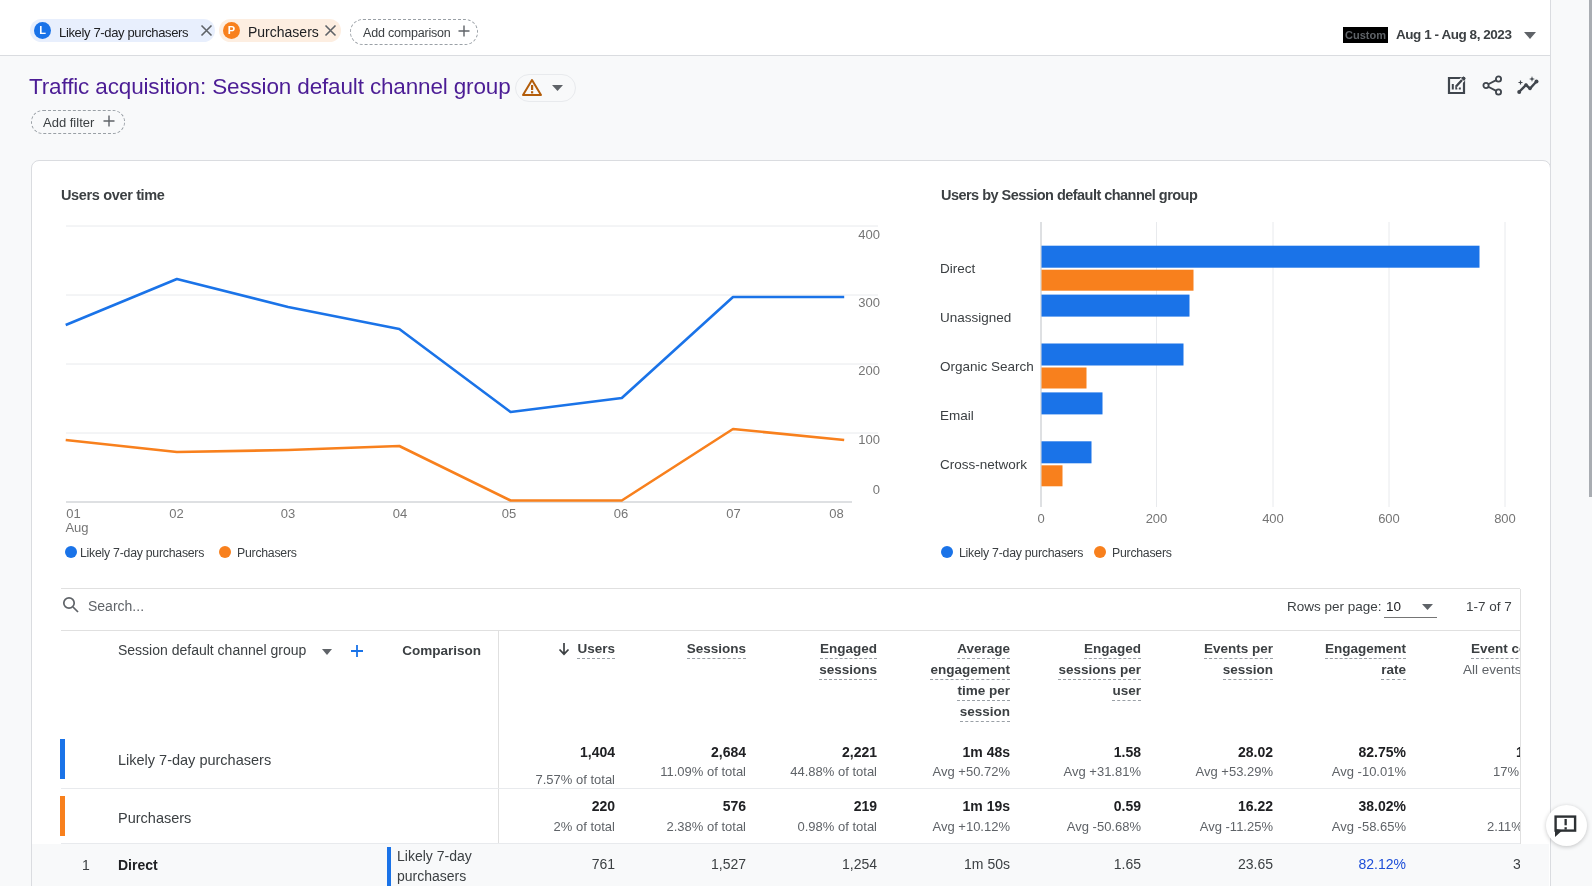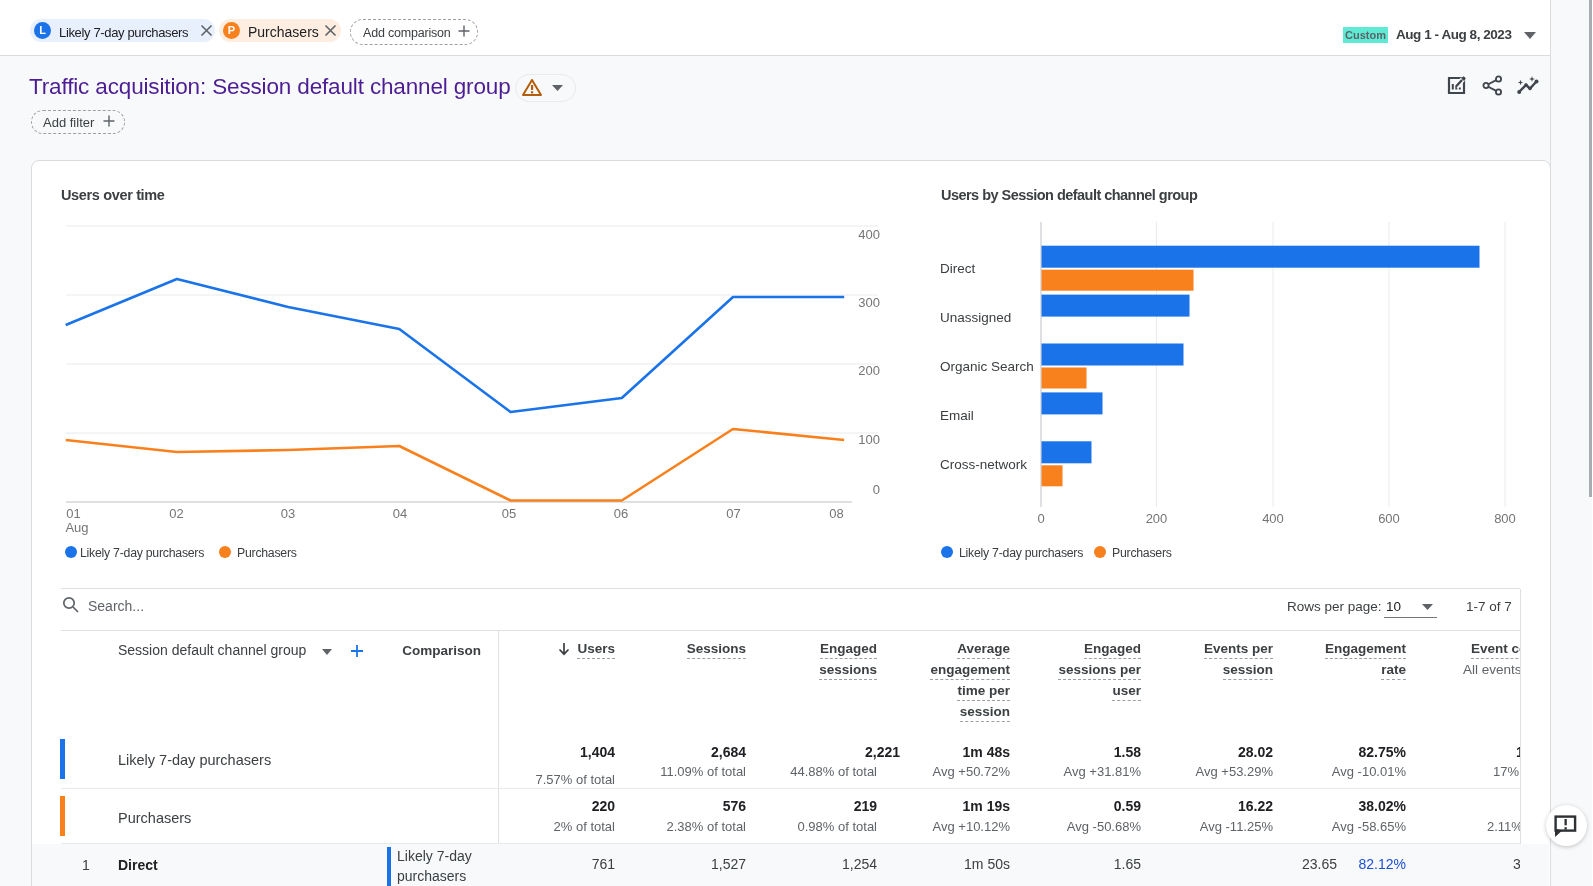--- a/index.html
+++ b/index.html
@@ -30,21 +30,21 @@
 <svg class="abs" style="left:324px;top:24px;" width="13" height="13" viewBox="0 0 13 13">
     <path d="M1.5 1.5 L11.5 11.5 M11.5 1.5 L1.5 11.5" stroke="#5f6368" stroke-width="1.6"></path>
   </svg>
 
 <div class="abs" style="left:350px;top:19px;width:126px;height:24px;border:1px dashed #9aa0a6;border-radius:13px;"></div>
 <div class="abs" style="left:363px;top:25.5px;font-size:12.5px;letter-spacing:-0.2px;color:#3c4043;">Add comparison</div>
 <svg class="abs" style="left:458px;top:25px;" width="12" height="12" viewBox="0 0 12 12">
     <path d="M6 0.5 V11.5 M0.5 6 H11.5" stroke="#5f6368" stroke-width="1.4"></path>
   </svg>
 
-<div class="abs" style="left:1343px;top:27px;width:45px;height:16px;background:#5eead4;color:#5f6368;font-size:11px;font-weight:bold;text-align:center;line-height:16px;">Custom</div>
+<div class="abs" style="left:1343px;top:27px;width:45px;height:16px;background:#000000;color:#5f6368;font-size:11px;font-weight:bold;text-align:center;line-height:16px;">Custom</div>
 <div class="abs" style="left:1396px;top:26.5px;font-size:13.5px;letter-spacing:-0.45px;font-weight:bold;color:#3c4043;">Aug 1 - Aug 8, 2023</div>
 <svg class="abs" style="left:1524px;top:32px;" width="12" height="7" viewBox="0 0 12 7">
     <path d="M0 0 H12 L6 7 Z" fill="#5f6368"></path>
   </svg>
 
 <div class="abs" style="left:0;top:56px;width:1550px;height:830px;background:#f8f9fa;"></div>
 
 <div class="abs" style="left:29px;top:74px;font-size:22.5px;color:#4c1d95;letter-spacing:-0.15px;">Traffic acquisition: Session default channel group</div>
 
 <div class="abs" style="left:515px;top:74px;width:59px;height:26px;border:1px solid #e8eaed;border-radius:14px;background:#f8f9fa;"></div>
@@ -218,21 +218,21 @@
 
 <div class="abs" style="left:82px;top:857px;font-size:14px;color:#3c4043;">1</div>
 <div class="abs" style="left:118px;top:857px;font-size:14px;font-weight:bold;color:#202124;">Direct</div>
 <div class="abs" style="left:387px;top:847px;width:3.5px;height:39px;background:#1a73e8;"></div>
 <div class="abs" style="left:397px;top:846px;font-size:14px;color:#3c4043;line-height:20px;">Likely 7-day<br>purchasers</div>
 
 <div class="abs val r" style="left:455px;top:744px;width:160px;">1,404</div>
 <div class="abs sub r" style="left:455px;top:764px;width:160px;margin-top:8px;">7.57% of total</div>
 <div class="abs val r" style="left:586px;top:744px;width:160px;">2,684</div>
 <div class="abs sub r" style="left:586px;top:764px;width:160px;">11.09% of total</div>
-<div class="abs val r" style="left:740px;top:744px;width:160px;">2,221</div>
+<div class="abs val r" style="left:717px;top:744px;width:160px;">2,221</div>
 <div class="abs sub r" style="left:717px;top:764px;width:160px;">44.88% of total</div>
 <div class="abs val r" style="left:850px;top:744px;width:160px;">1m 48s</div>
 <div class="abs sub r" style="left:850px;top:764px;width:160px;">Avg +50.72%</div>
 <div class="abs val r" style="left:981px;top:744px;width:160px;">1.58</div>
 <div class="abs sub r" style="left:981px;top:764px;width:160px;">Avg +31.81%</div>
 <div class="abs val r" style="left:1113px;top:744px;width:160px;">28.02</div>
 <div class="abs sub r" style="left:1113px;top:764px;width:160px;">Avg +53.29%</div>
 <div class="abs val r" style="left:1246px;top:744px;width:160px;">82.75%</div>
 <div class="abs sub r" style="left:1246px;top:764px;width:160px;">Avg -10.01%</div>
 <div class="abs" style="left:1403px;top:744px;width:117px;overflow:hidden;">
@@ -261,21 +261,21 @@
   </div>
 <div class="abs" style="left:1403px;top:819px;width:117px;overflow:hidden;">
     <div class="sub" style="margin-left:84px;white-space:nowrap;">2.11% of total</div>
   </div>
 
 <div class="abs r" style="left:455px;top:856px;width:160px;font-size:14px;color:#3c4043;">761</div>
 <div class="abs r" style="left:586px;top:856px;width:160px;font-size:14px;color:#3c4043;">1,527</div>
 <div class="abs r" style="left:717px;top:856px;width:160px;font-size:14px;color:#3c4043;">1,254</div>
 <div class="abs r" style="left:850px;top:856px;width:160px;font-size:14px;color:#3c4043;">1m 50s</div>
 <div class="abs r" style="left:981px;top:856px;width:160px;font-size:14px;color:#3c4043;">1.65</div>
-<div class="abs r" style="left:1177px;top:856px;width:160px;font-size:14px;color:#3c4043;">23.65</div>
+<div class="abs r" style="left:1113px;top:856px;width:160px;font-size:14px;color:#3c4043;">23.65</div>
 <div class="abs r" style="left:1246px;top:856px;width:160px;font-size:14px;color:#1d4ed8;">82.12%</div>
 <div class="abs" style="left:1403px;top:856px;width:117px;overflow:hidden;">
     <div style="margin-left:110px;white-space:nowrap;font-size:14px;color:#3c4043;">38,403</div>
   </div>
 
 <div class="abs" style="left:1550px;top:0;width:43px;height:886px;background:#f8f9fa;border-left:1px solid #dadce0;"></div>
 <div class="abs" style="left:1589px;top:0;width:2.5px;height:497px;background:#a9adb2;"></div>
 <div class="abs" style="left:1591.5px;top:0;width:1.5px;height:886px;background:#fff;"></div>
 
 <div class="abs" style="left:1546px;top:805px;width:41px;height:41px;border-radius:50%;background:#fff;box-shadow:0 1px 4px rgba(0,0,0,0.22);"></div>

